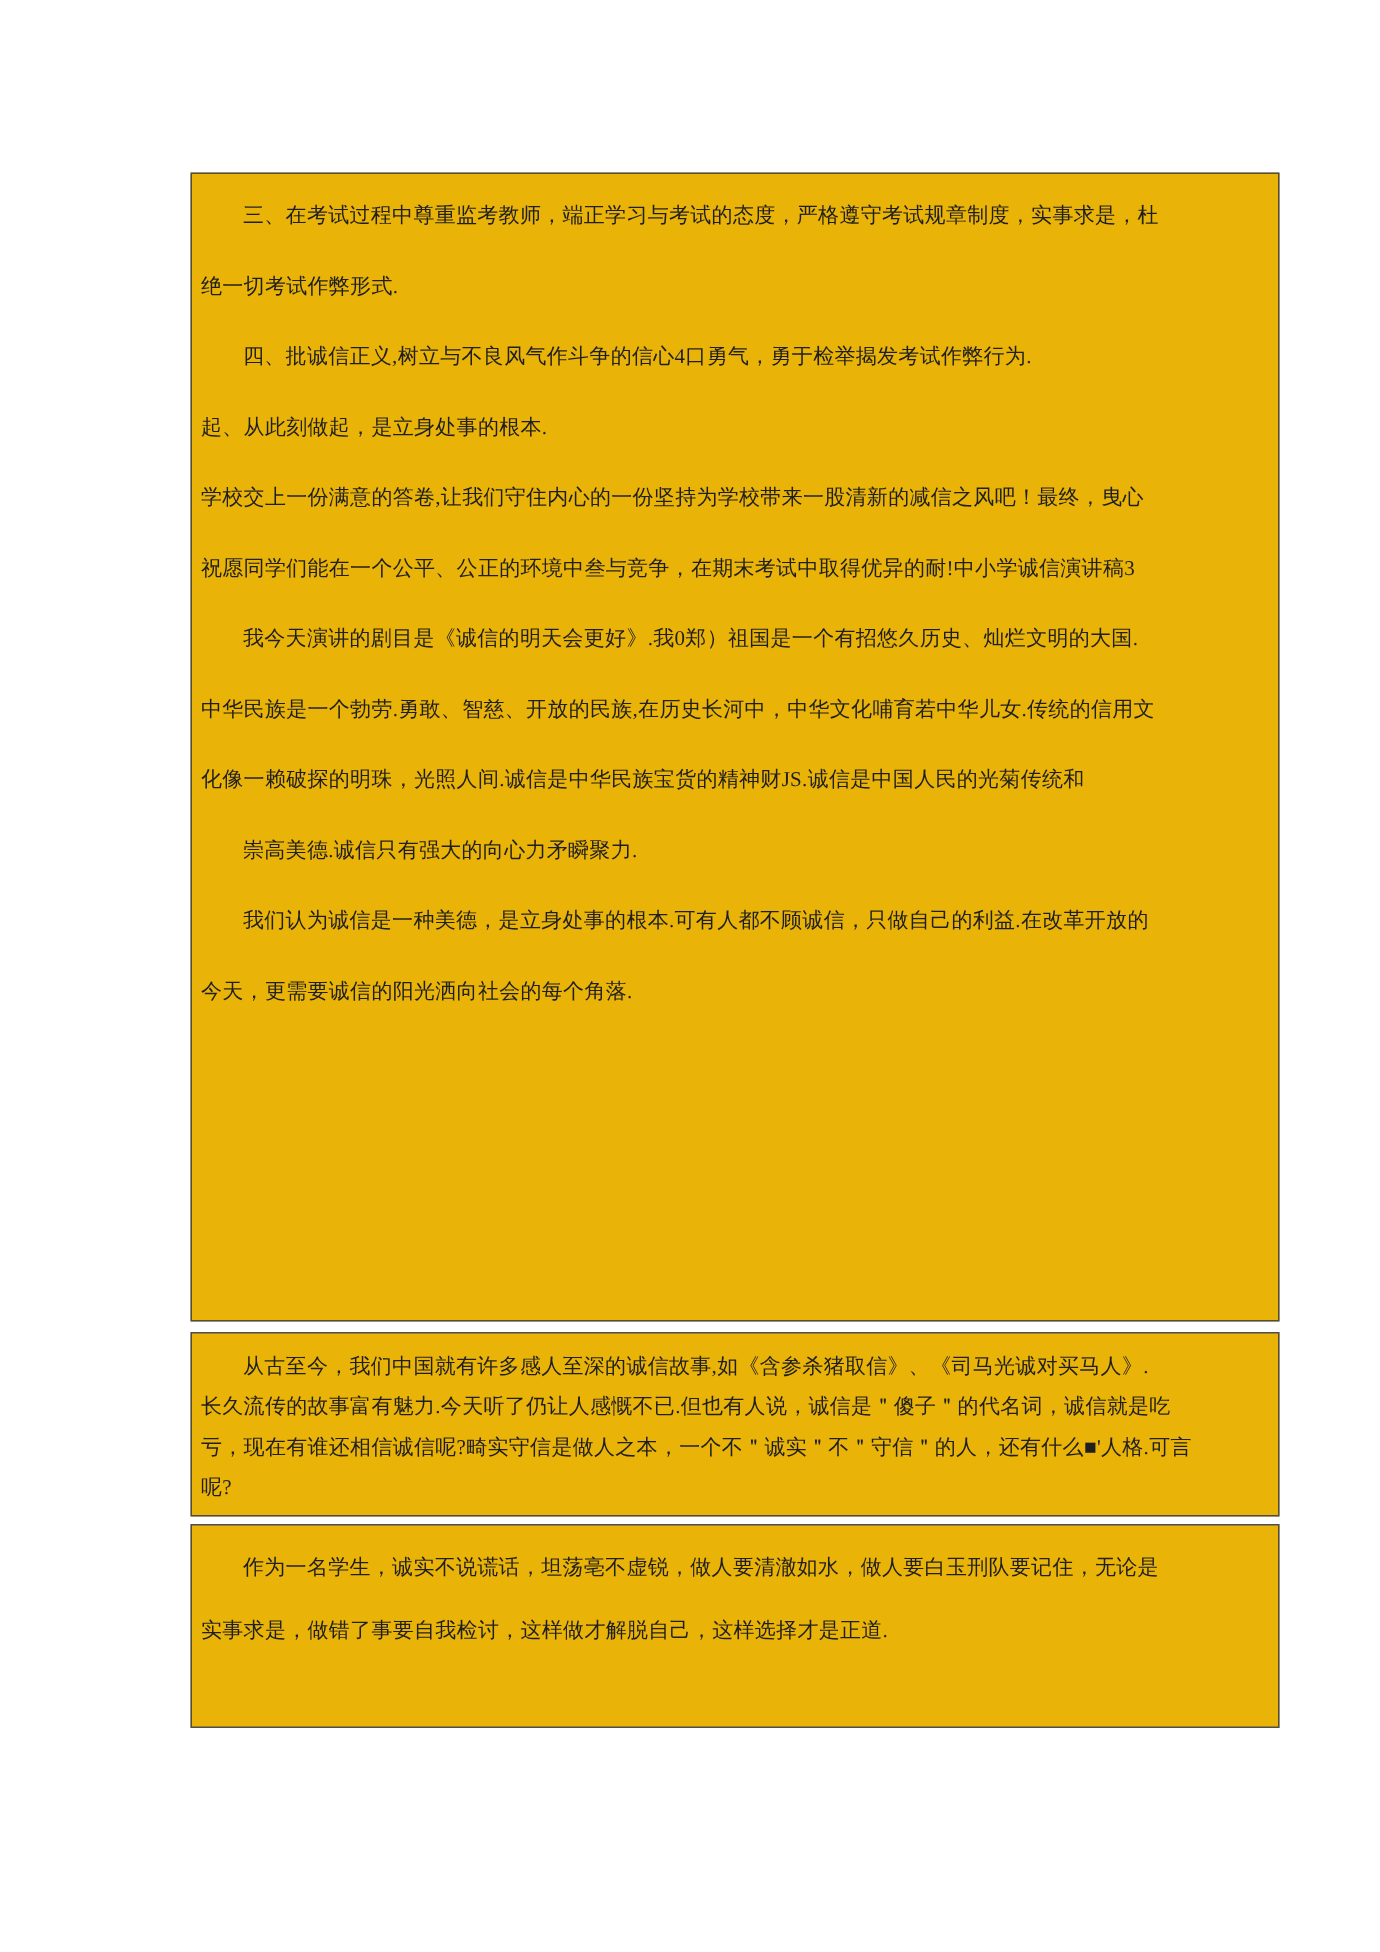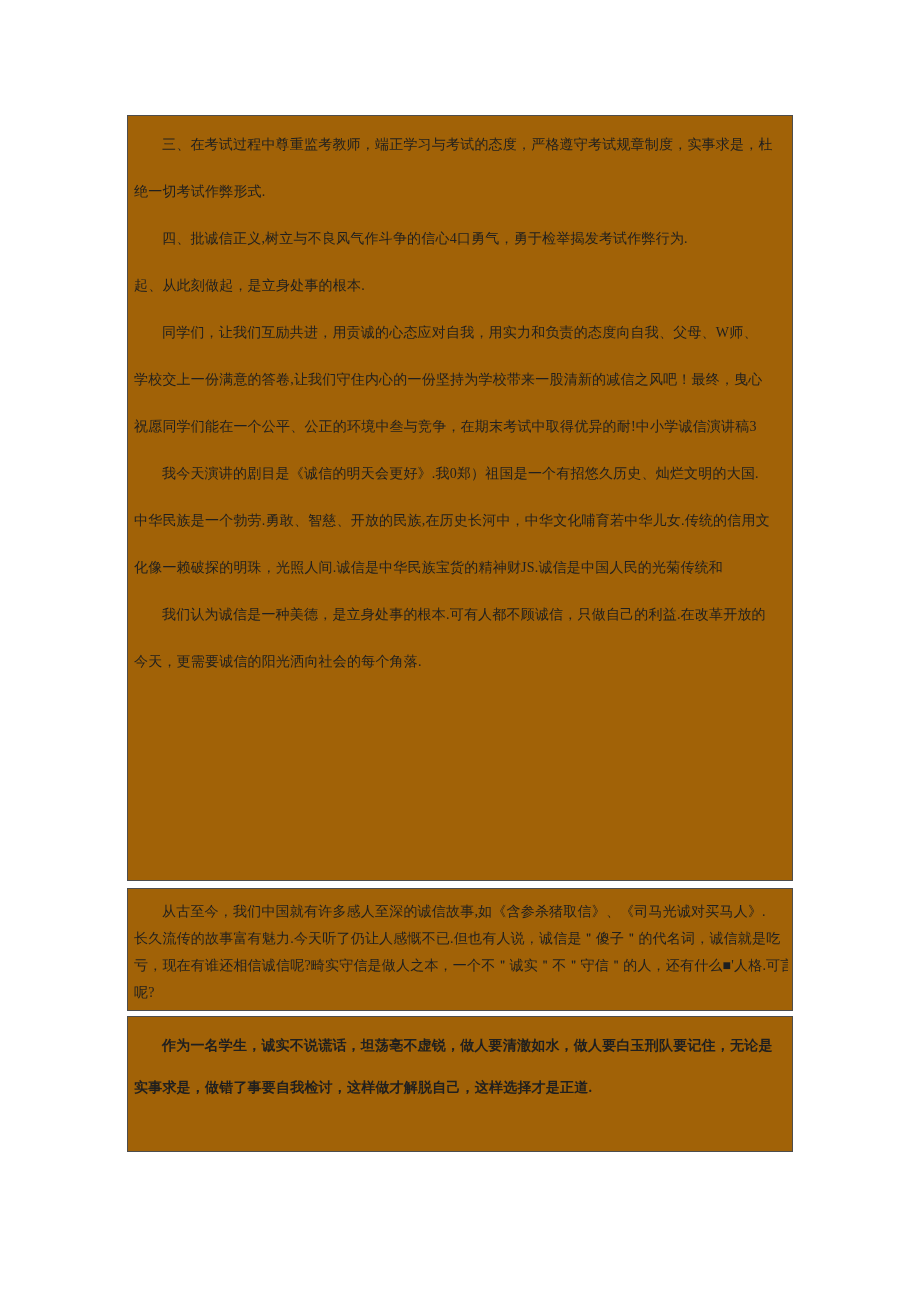--- a/index.html
+++ b/index.html
@@ -11,54 +11,54 @@
   .page {
     position: relative;
     width: 920px;
     height: 1301px;
     background: #ffffff;
     overflow: hidden;
   }
   .box {
     position: absolute;
     left: 127px;
-    width: 666px;
+    width: 726px;
     border: 1px solid #4d4d4d;
-    background: #a16207;
+    background: #eab308;
     font-size: 14px;
     color: #1f1f1f;
     padding-left: 6px;
     padding-right: 4px;
   }
   .box1 { top: 115px; height: 766px; line-height: 47px; padding-top: 5px; }
   .box2 { top: 888px; height: 123px; line-height: 27px; padding-top: 9px; }
-  .box3 { top: 1016px; height: 136px; line-height: 42px; padding-top: 8px; font-weight: bold; }
+  .box3 { top: 1016px; height: 136px; line-height: 42px; padding-top: 8px; }
   .line {
     white-space: nowrap;
     overflow: hidden;
     letter-spacing: 0.2px;
   }
   .indent { padding-left: 28px; }
 </style>
 </head>
 <body>
 
 <div class="page">
 
   <div class="box box1">
     <div class="line indent">三、在考试过程中尊重监考教师，端正学习与考试的态度，严格遵守考试规章制度，实事求是，杜</div>
     <div class="line">绝一切考试作弊形式.</div>
     <div class="line indent">四、批诚信正义,树立与不良风气作斗争的信心4口勇气，勇于检举揭发考试作弊行为.</div>
     <div class="line">起、从此刻做起，是立身处事的根本.</div>
-    <div class="line indent">同学们，让我们互励共进，用贡诚的心态应对自我，用实力和负责的态度向自我、父母、W师、</div>
     <div class="line">学校交上一份满意的答卷,让我们守住内心的一份坚持为学校带来一股清新的减信之风吧！最终，曳心</div>
     <div class="line">祝愿同学们能在一个公平、公正的环境中叁与竞争，在期末考试中取得优异的耐!中小学诚信演讲稿3</div>
     <div class="line indent">我今天演讲的剧目是《诚信的明天会更好》.我0郑）祖国是一个有招悠久历史、灿烂文明的大国.</div>
     <div class="line">中华民族是一个勃劳.勇敢、智慈、开放的民族,在历史长河中，中华文化哺育若中华儿女.传统的信用文</div>
     <div class="line">化像一赖破探的明珠，光照人间.诚信是中华民族宝货的精神财JS.诚信是中国人民的光菊传统和</div>
+    <div class="line indent">崇高美德.诚信只有强大的向心力矛瞬聚力.</div>
     <div class="line indent">我们认为诚信是一种美德，是立身处事的根本.可有人都不顾诚信，只做自己的利益.在改革开放的</div>
     <div class="line">今天，更需要诚信的阳光洒向社会的每个角落.</div>
   </div>
 
   <div class="box box2">
     <div class="line indent">从古至今，我们中国就有许多感人至深的诚信故事,如《含参杀猪取信》、《司马光诚对买马人》.</div>
     <div class="line">长久流传的故事富有魅力.今天听了仍让人感慨不已.但也有人说，诚信是＂傻子＂的代名词，诚信就是吃</div>
     <div class="line">亏，现在有谁还相信诚信呢?畸实守信是做人之本，一个不＂诚实＂不＂守信＂的人，还有什么■'人格.可言</div>
     <div class="line">呢?</div>
   </div>

